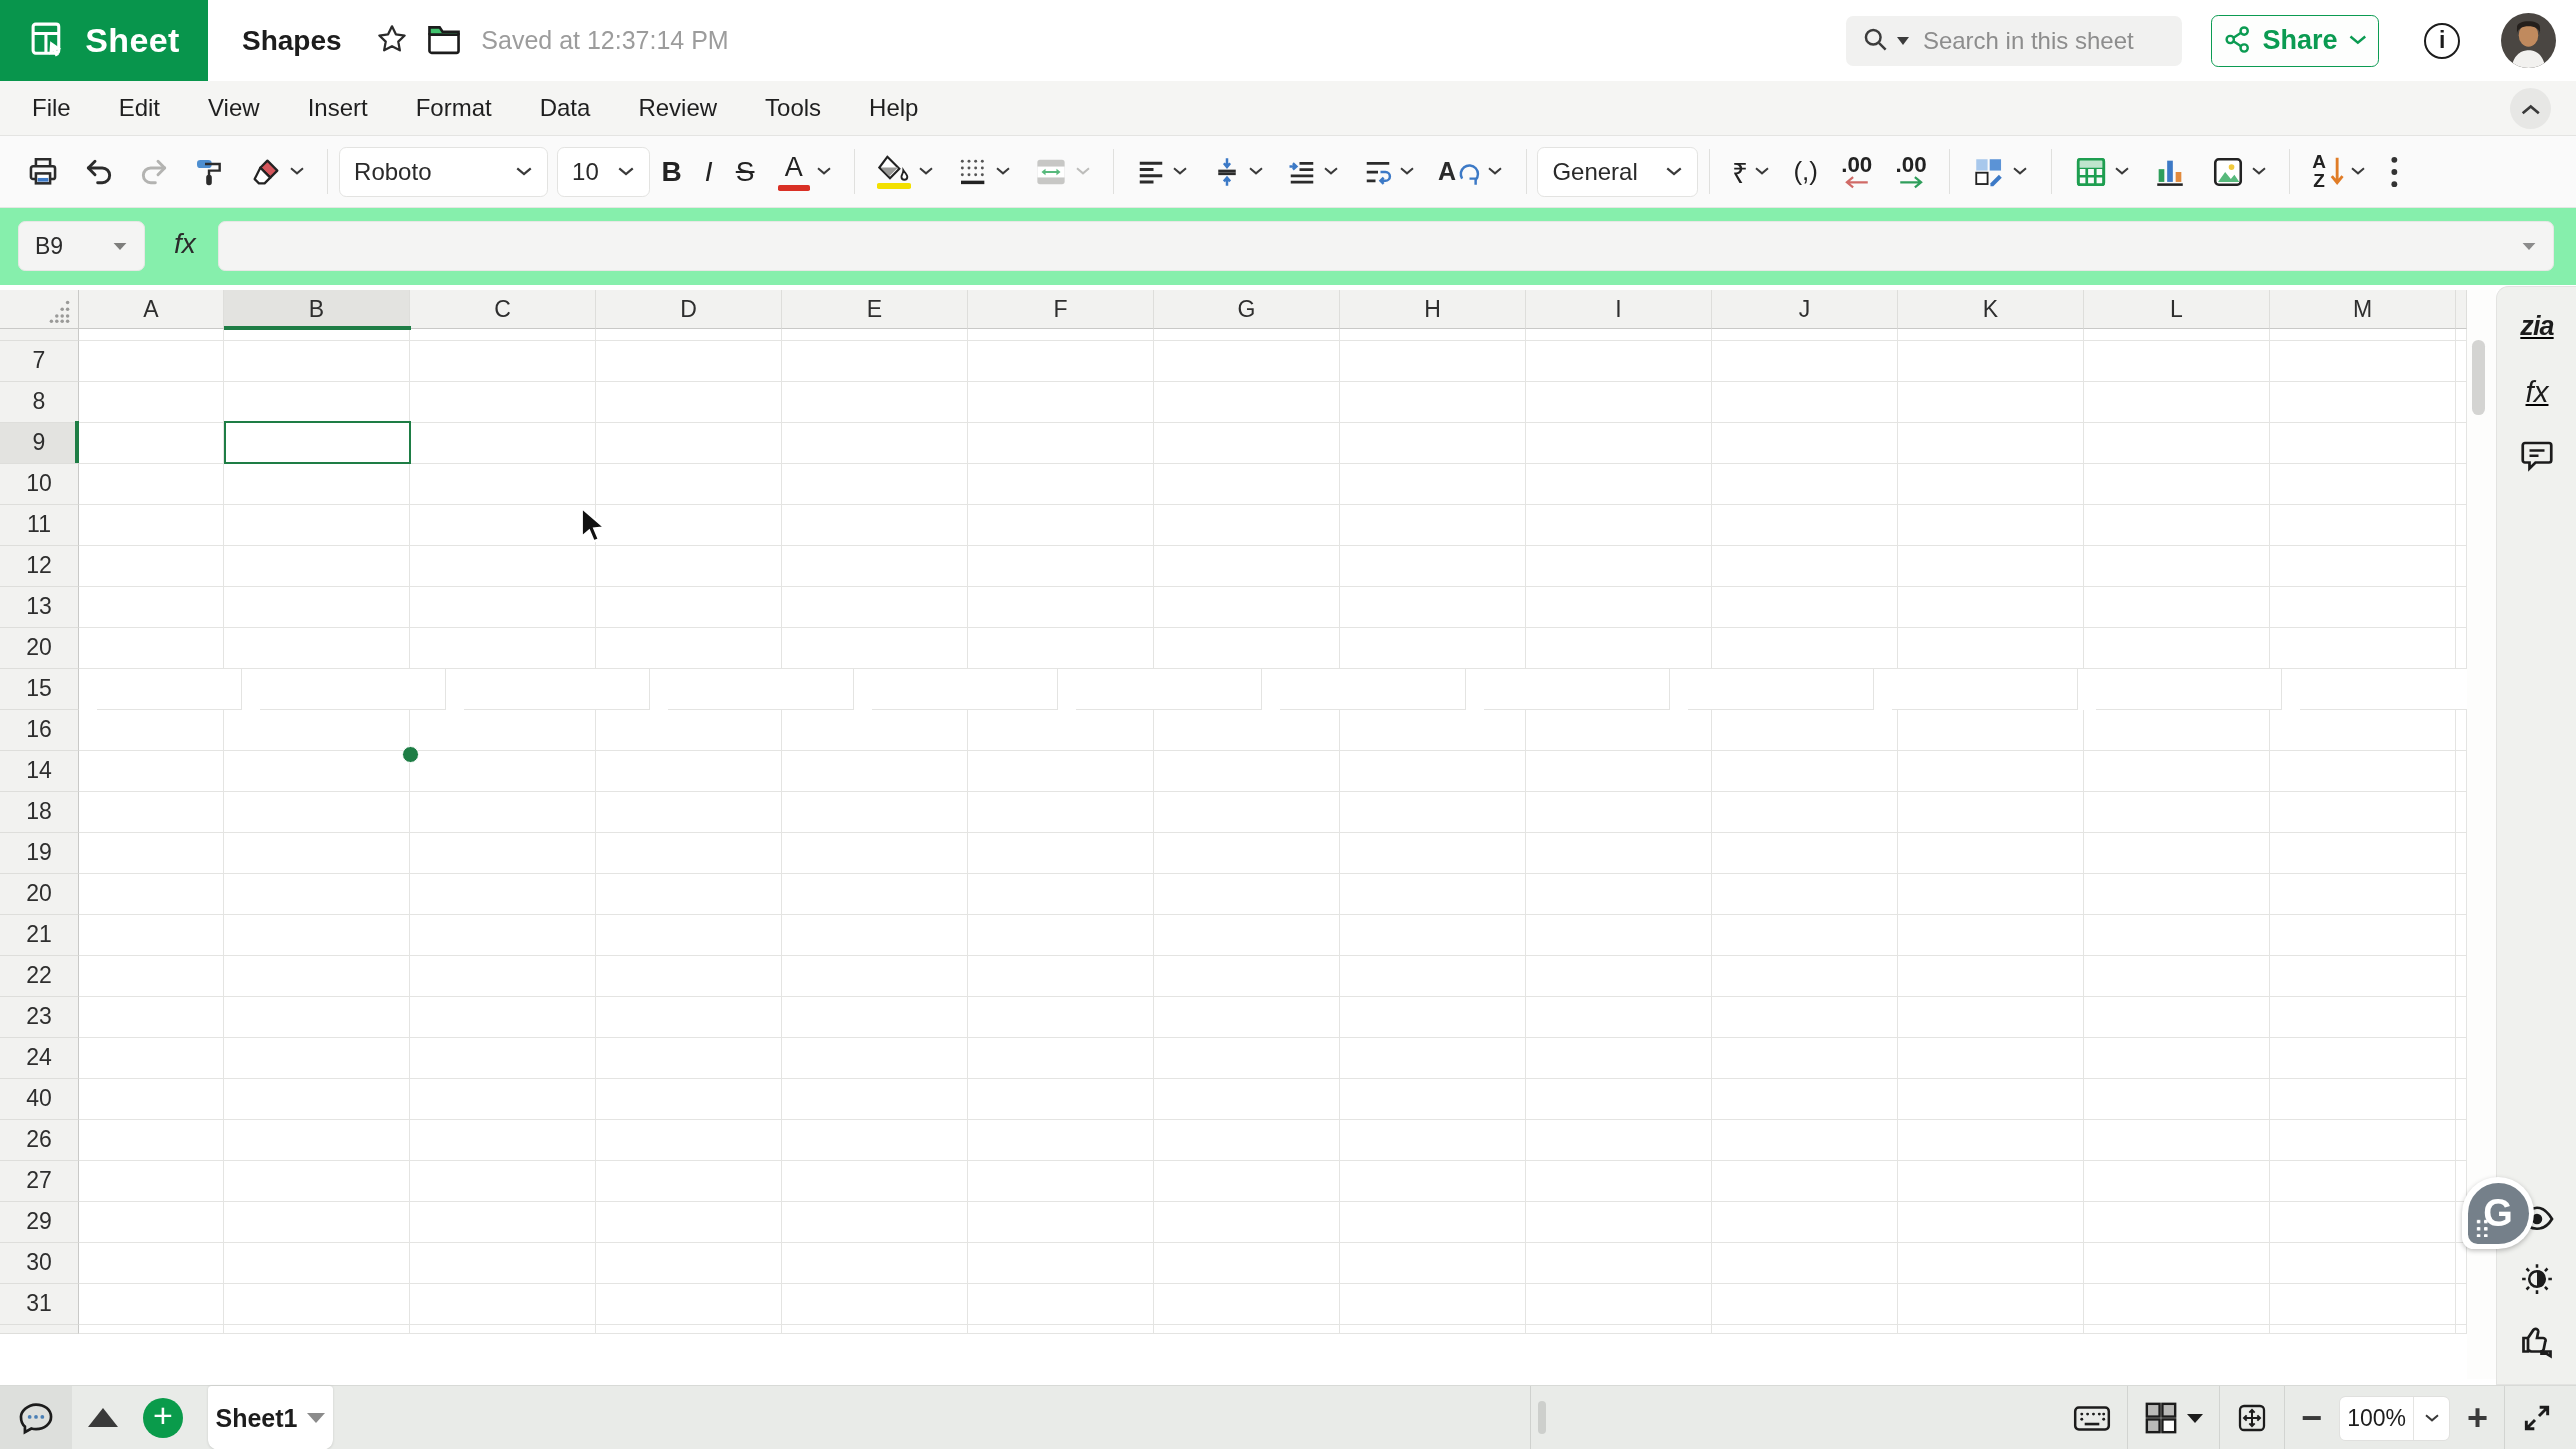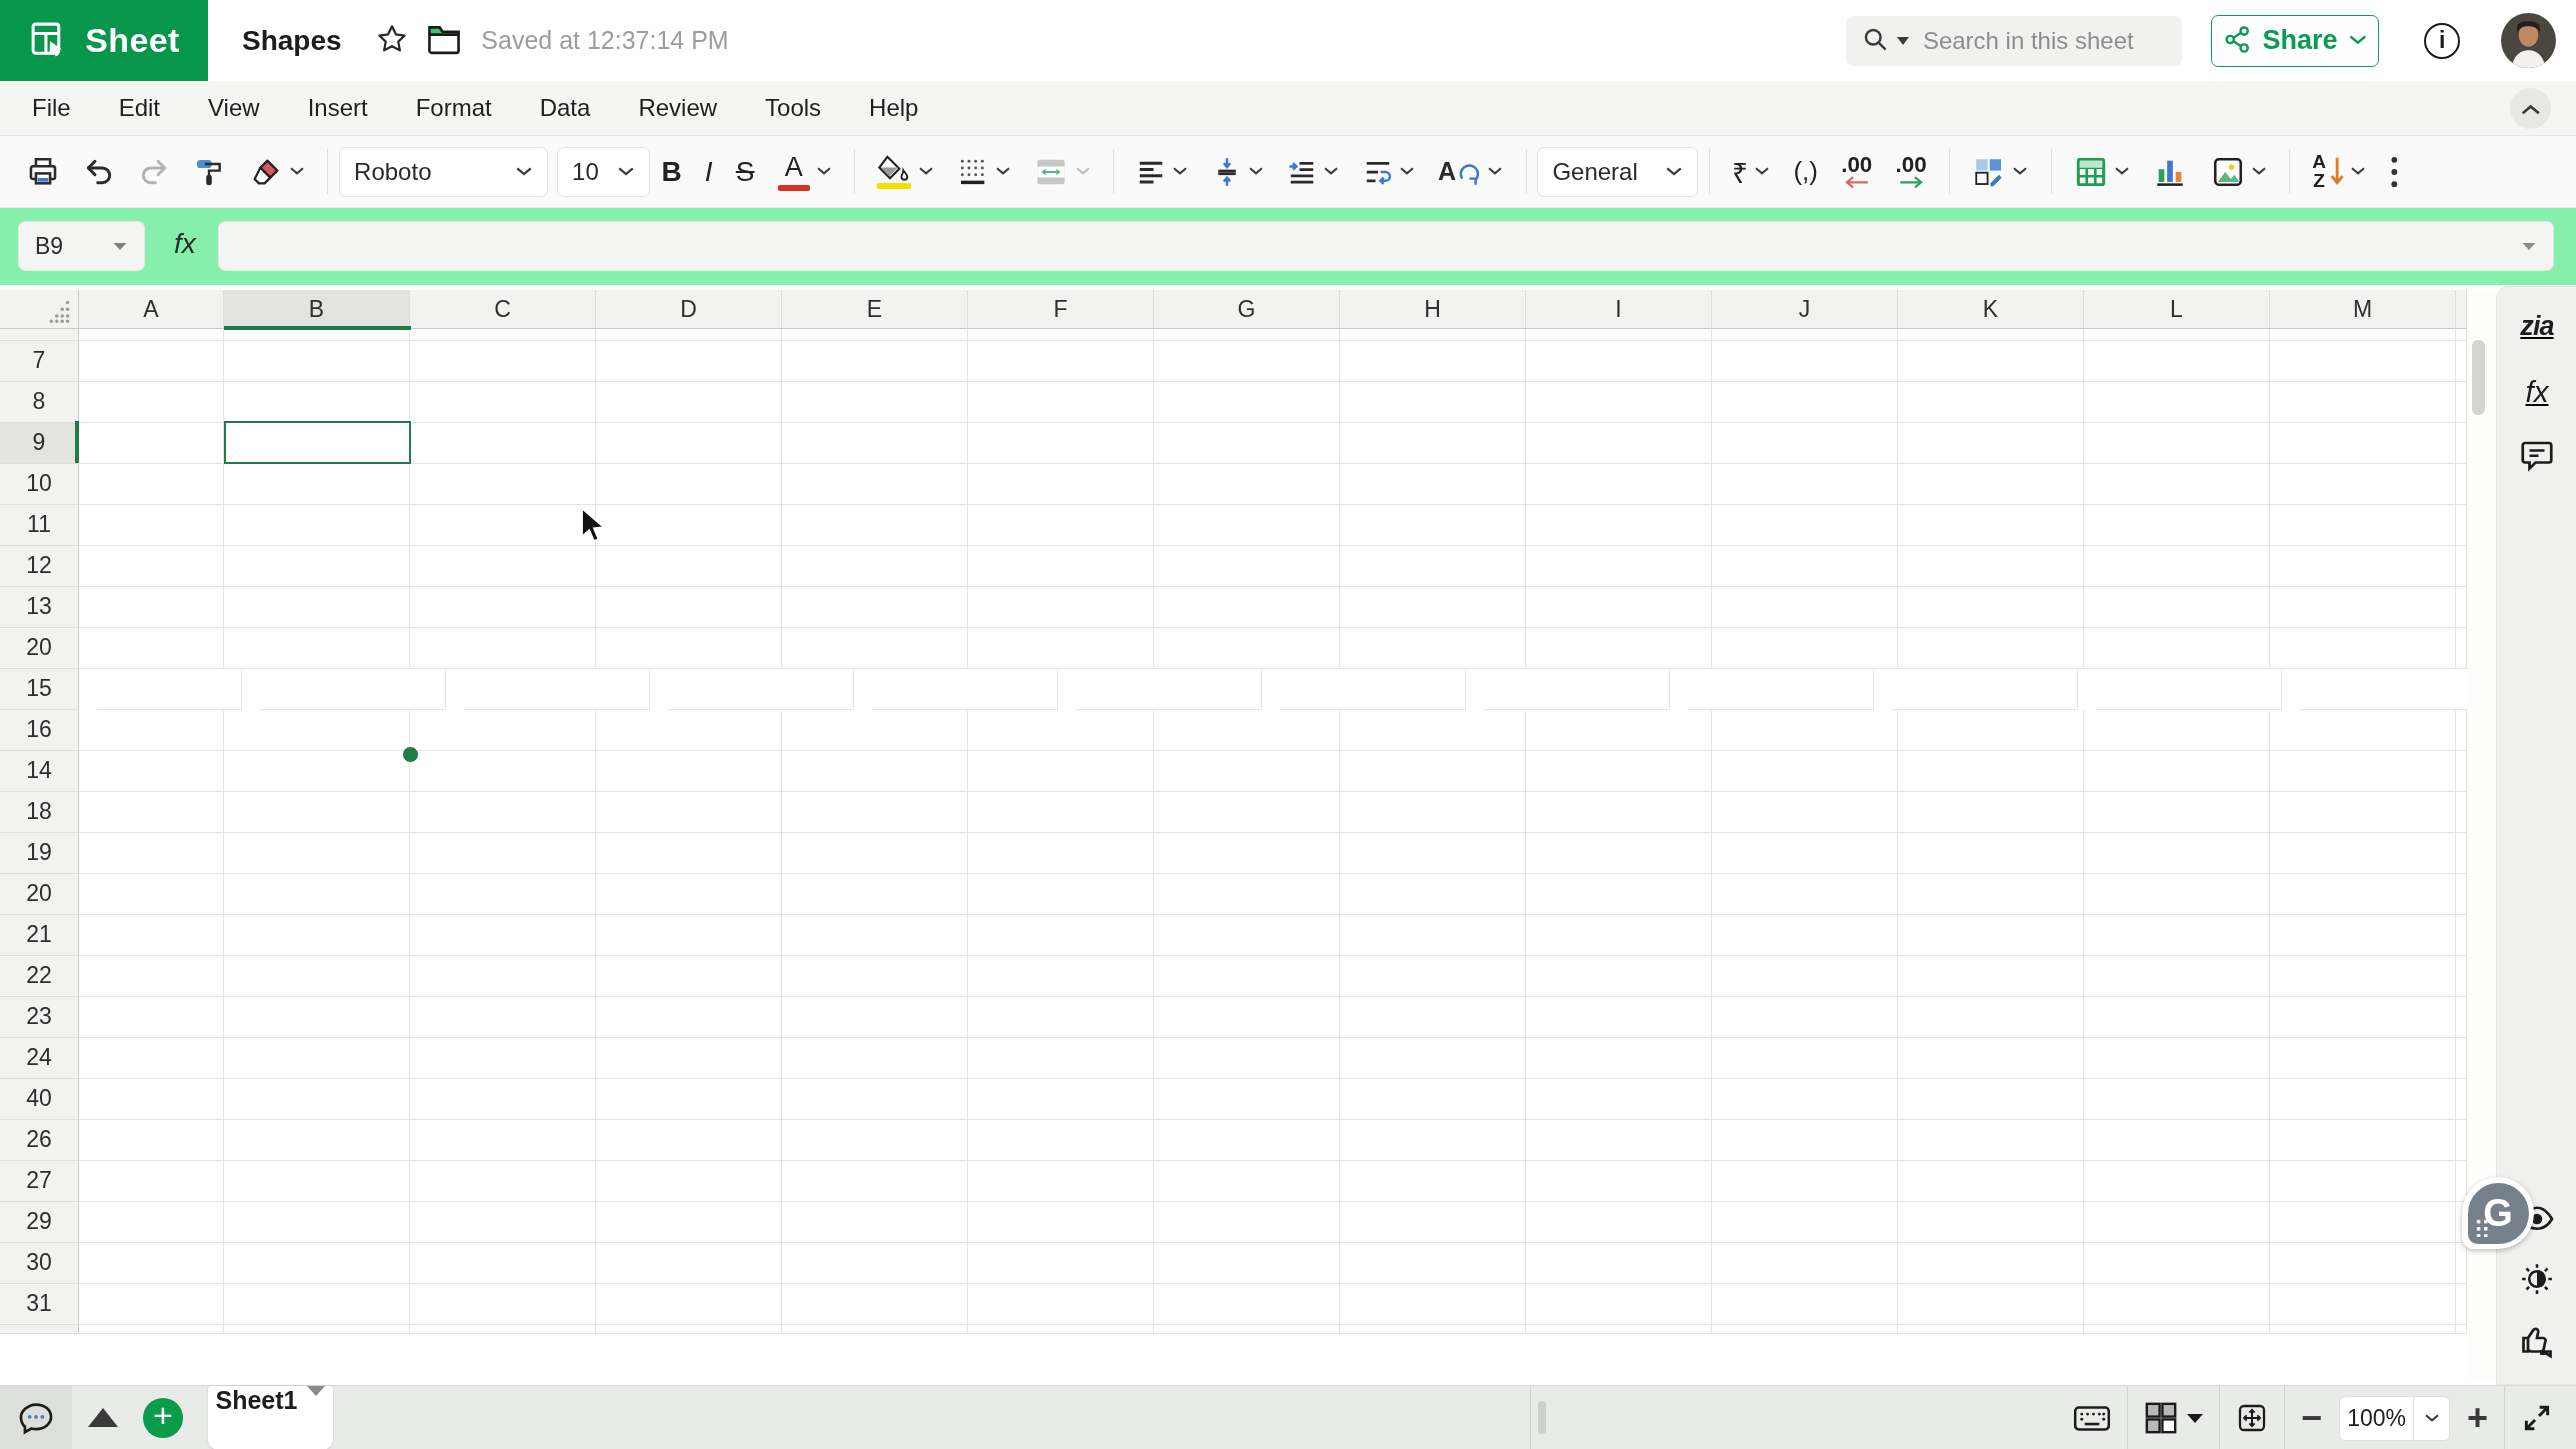--- a/index.html
+++ b/index.html
@@ -95,21 +95,21 @@
   .bottombar { position:absolute; left:0; top:1385px; width:2576px; height:64px; background:#e9ebe8;
                border-top:0.9px solid #d8dad7; }
   .bb-left-block { position:absolute; left:0; top:0; width:72px; height:64px; background:#dddfdc;
                    display:flex; align-items:center; justify-content:center; }
   .bb-up { position:absolute; left:88px; top:21.5px; width:0; height:0; border-left:15px solid transparent;
            border-right:15px solid transparent; border-bottom:19.7px solid #3a3a3a; cursor:pointer; }
   .bb-add { position:absolute; left:143px; top:11.6px; width:40px; height:40px; border-radius:50%;
             background:#0a9b4b; color:#fff; font-size:34px; display:flex; align-items:center;
             justify-content:center; cursor:pointer; padding-bottom:3.6px; }
   .sheet-tab { position:absolute; left:208px; top:0; width:125px; height:64px; background:#fff;
-               border-radius:3.6px 3.6px 10.7px 10.7px; display:flex; justify-content:center;
+               border-radius:3.6px 3.6px 10.7px 10.7px; display:flex; align-items:center; justify-content:center;
                gap:10px; cursor:pointer; box-shadow:0 0.9px 2.7px rgba(0,0,0,.12); }
   .sheet-tab-label { font-size:25px; font-weight:bold; color:#1d1d1d; }
   .tab-tri { width:0; height:0; border-left:9px solid transparent; border-right:9px solid transparent;
              border-top:10.7px solid #8b8b8b; }
   .bb-div { position:absolute; left:1530px; top:0; width:0.9px; height:64px; background:#cfd1ce; }
   .bb-handle { position:absolute; left:1538px; top:15px; width:8px; height:33px; background:#cdcfcc; border-radius:4.5px; }
   .bb-right { position:absolute; right:0; top:0; height:64px; display:flex; align-items:center; padding-right:23px; }
   .bbsep { width:0.9px; height:64px; background:#d2d4d1; margin:0 16px; }
   .bb-ic { display:flex; align-items:center; justify-content:center; cursor:pointer; }
   .zoombox { width:109px; height:43px; background:#fff; border-radius:5.4px; display:flex; align-items:center;

